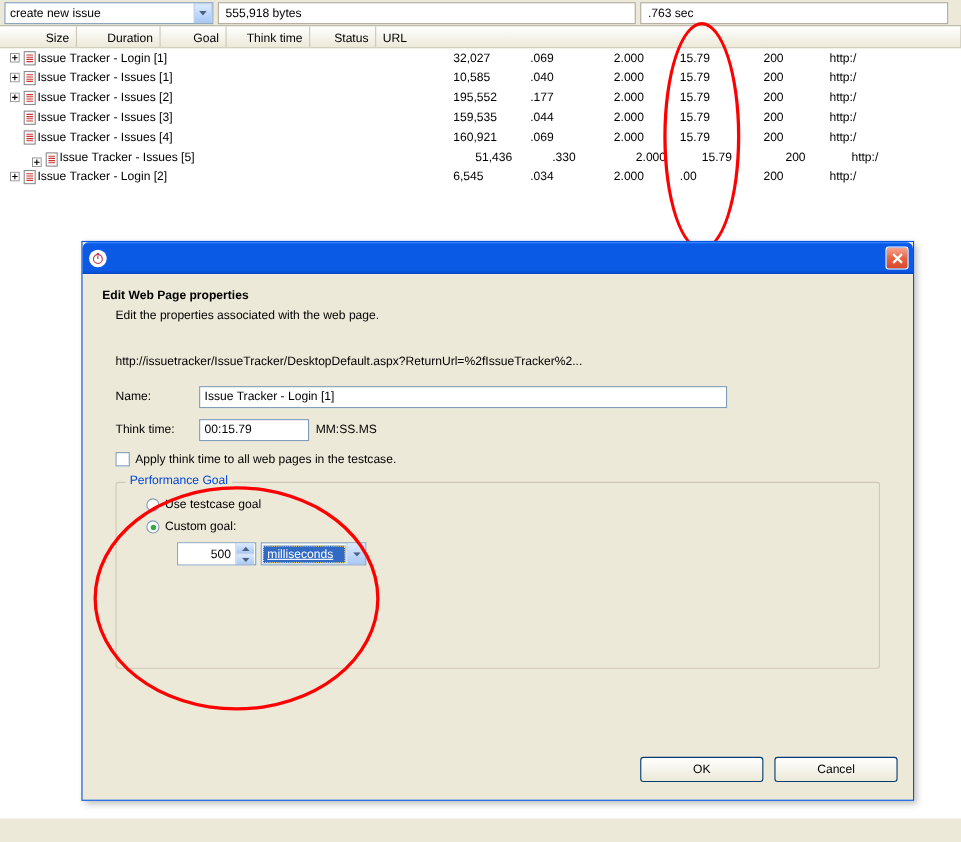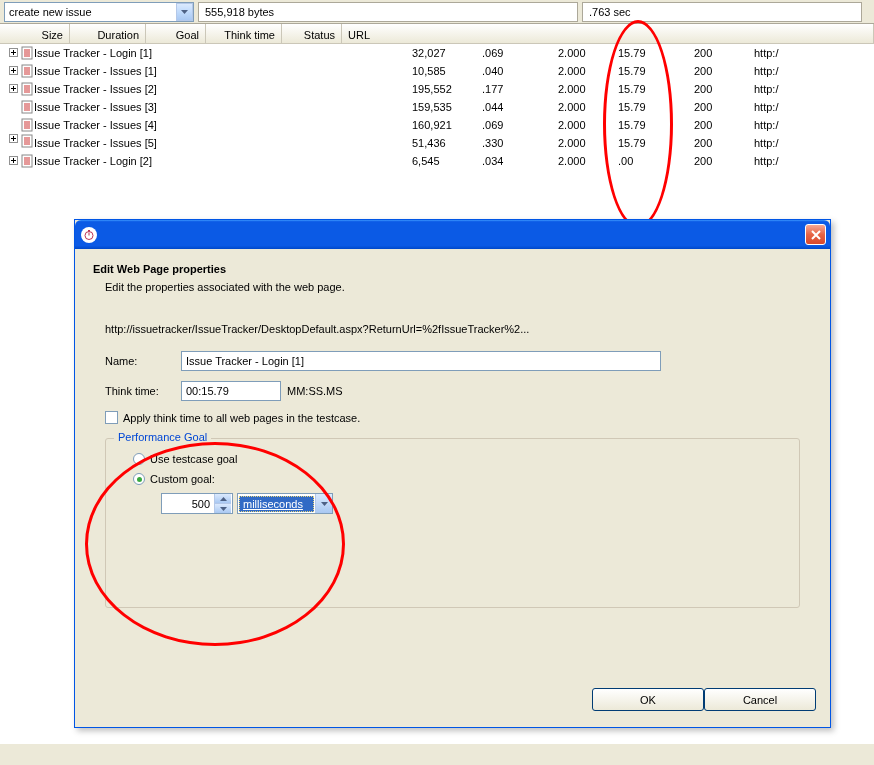--- a/index.html
+++ b/index.html
@@ -66,21 +66,21 @@
 .custom-row { display:flex; align-items:center; margin:8px 0 0 28px; }
 .spinner { display:flex; align-items:stretch; border:1px solid #7f9db9; background:#fff; height:21px; width:72px; }
 .spinner input { border:none; width:52px; text-align:right; padding-right:4px; outline:none; font-family:inherit; font-size:11px; }
 .spin-btns { width:17px; display:flex; flex-direction:column; border-left:1px solid #b4c8e8; }
 .spin-btns div { flex:1; background:linear-gradient(#dbeafe,#a9c8f2); display:flex; align-items:center; justify-content:center; cursor:pointer; }
 .spin-btns div + div { border-top:1px solid #b4c8e8; }
 .unit-select { display:flex; align-items:center; border:1px solid #7f9db9; background:#fff; height:21px; margin-left:4px; width:96px; cursor:pointer; }
 .unit-select span { flex:1; background:#316ac5; color:#fff; margin:1px; padding:1px 3px; border:1px dotted #e8d57a;text-decoration:underline; }
 .unit-btn { width:17px; height:19px; background:linear-gradient(#dbeafe,#a9c8f2); display:flex; align-items:center; justify-content:center; border-left:1px solid #b4c8e8; }
 
-.dlg-btns { position:absolute; right:14px; bottom:16px; display:flex; }
+.dlg-btns { position:absolute; right:14px; bottom:16px; display:flex; gap:10px; }
 .btn { width:112px; height:23px; border:1px solid #003c74; border-radius:3px; background:linear-gradient(#fff,#ece9d8); cursor:pointer; display:flex; align-items:center; justify-content:center; }
 </style>
 </head>
 <body>
 
 <div class="topbar">
   <div class="dropdown">
     <span>create new issue</span>
     <div class="dd-btn">
       <svg viewBox="0 0 7 4">
@@ -236,21 +236,21 @@
             <span>Issue Tracker - Issues [4]</span>
           </div>
           <div class="td c-size right">160,921</div>
           <div class="td c-dur right">.069</div>
           <div class="td c-goal right">2.000</div>
           <div class="td c-think right">15.79</div>
           <div class="td c-status right">200</div>
           <div class="td c-url">http:/</div>
         </div>
         <div class="tr">
-          <div class="td c-title" style="display:flex;align-items:flex-start;">
+          <div class="td c-title" style="display:flex;align-items:flex-end;margin-left:20px;">
             <span class="expander">
               <svg width="9" height="9" viewBox="0 0 9 9">
                 <rect x="0.5" y="0.5" width="8" height="8" fill="#fff" stroke="#919191"></rect>
                 <line x1="2" y1="4.5" x2="7" y2="4.5" stroke="#000"></line>
                 <line x1="4.5" y1="2" x2="4.5" y2="7" stroke="#000"></line>
               </svg>
             </span>
             <span class="docicon">
               <svg width="12" height="14" viewBox="0 0 12 14">
                 <rect x="1" y="1" width="10" height="12" fill="#fff" stroke="#888"></rect>

